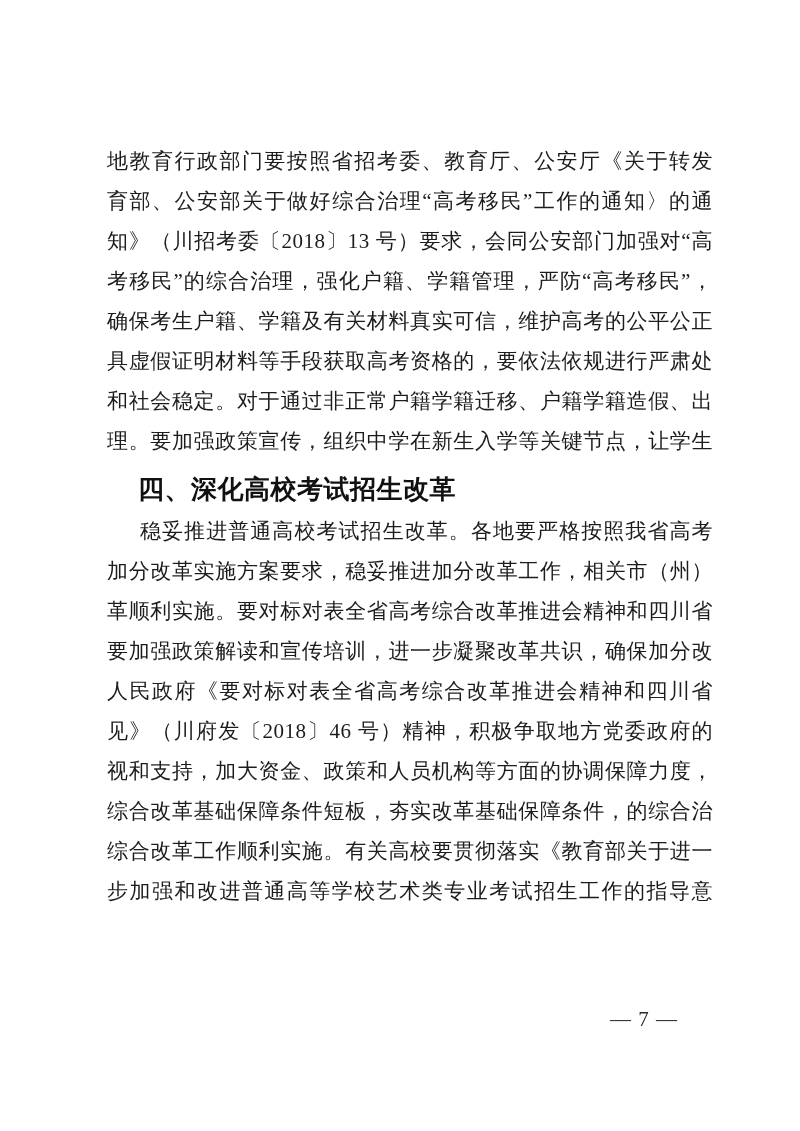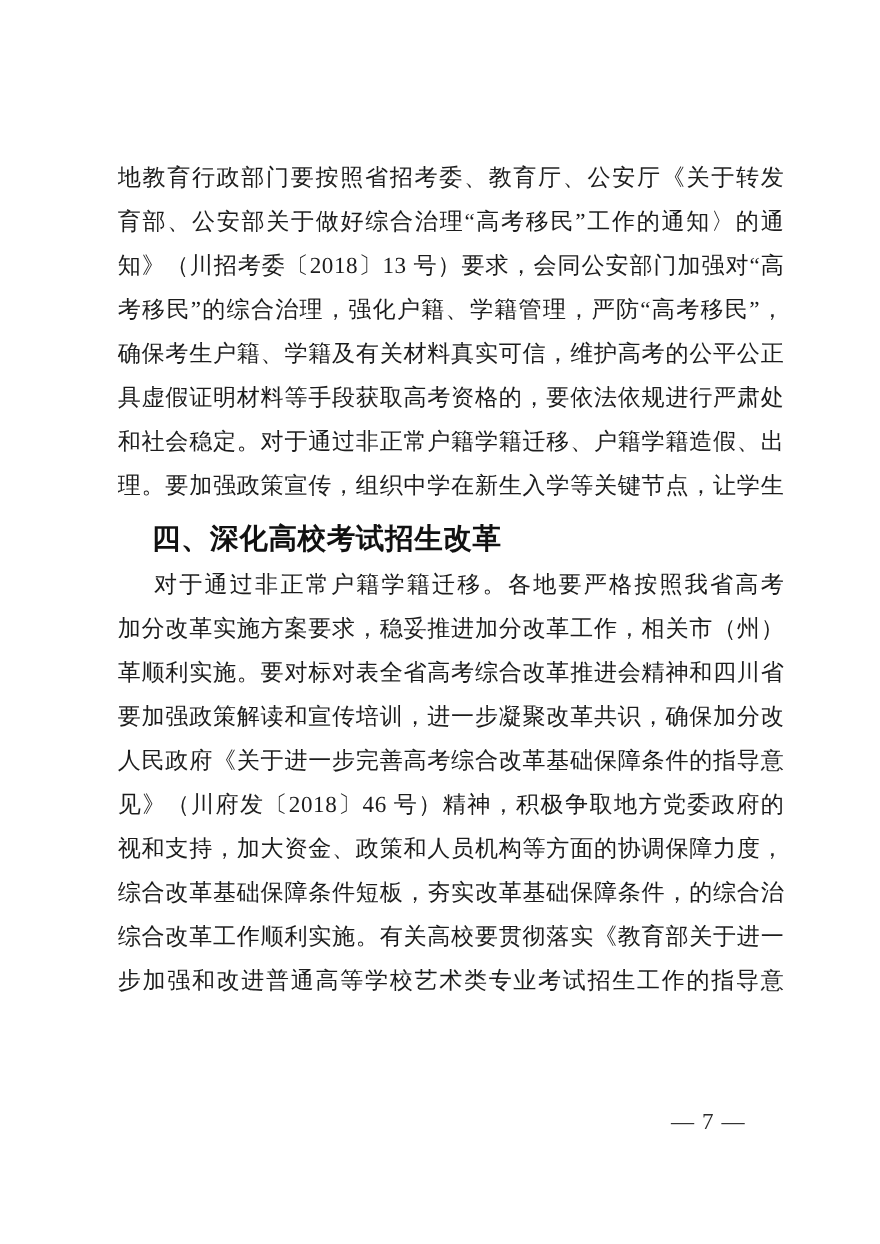--- a/index.html
+++ b/index.html
@@ -72,25 +72,25 @@
       <div class="ln">考移民”的综合治理，强化户籍、学籍管理，严防“高考移民”，</div>
       <div class="ln">确保考生户籍、学籍及有关材料真实可信，维护高考的公平公正</div>
       <div class="ln">具虚假证明材料等手段获取高考资格的，要依法依规进行严肃处</div>
       <div class="ln">和社会稳定。对于通过非正常户籍学籍迁移、户籍学籍造假、出</div>
       <div class="ln">理。要加强政策宣传，组织中学在新生入学等关键节点，让学生</div>
     </div>
 
     <div class="heading">四、深化高校考试招生改革</div>
 
     <div>
-      <div class="ln indent">对于通过非正常户籍学籍迁移。各地要严格按照我省高考</div>
+      <div class="ln indent">稳妥推进普通高校考试招生改革。各地要严格按照我省高考</div>
       <div class="ln">加分改革实施方案要求，稳妥推进加分改革工作，相关市（州）</div>
       <div class="ln">革顺利实施。要对标对表全省高考综合改革推进会精神和四川省</div>
       <div class="ln">要加强政策解读和宣传培训，进一步凝聚改革共识，确保加分改</div>
-      <div class="ln">人民政府《关于进一步完善高考综合改革基础保障条件的指导意</div>
+      <div class="ln">人民政府《要对标对表全省高考综合改革推进会精神和四川省</div>
       <div class="ln">见》（川府发〔2018〕46 号）精神，积极争取地方党委政府的重</div>
       <div class="ln">视和支持，加大资金、政策和人员机构等方面的协调保障力度，</div>
       <div class="ln">综合改革基础保障条件短板，夯实改革基础保障条件，的综合治理</div>
       <div class="ln">综合改革工作顺利实施。有关高校要贯彻落实《教育部关于进一</div>
       <div class="ln">步加强和改进普通高等学校艺术类专业考试招生工作的指导意</div>
     </div>
 
   </div>
 
   <div class="page-number">— 7 —</div>

